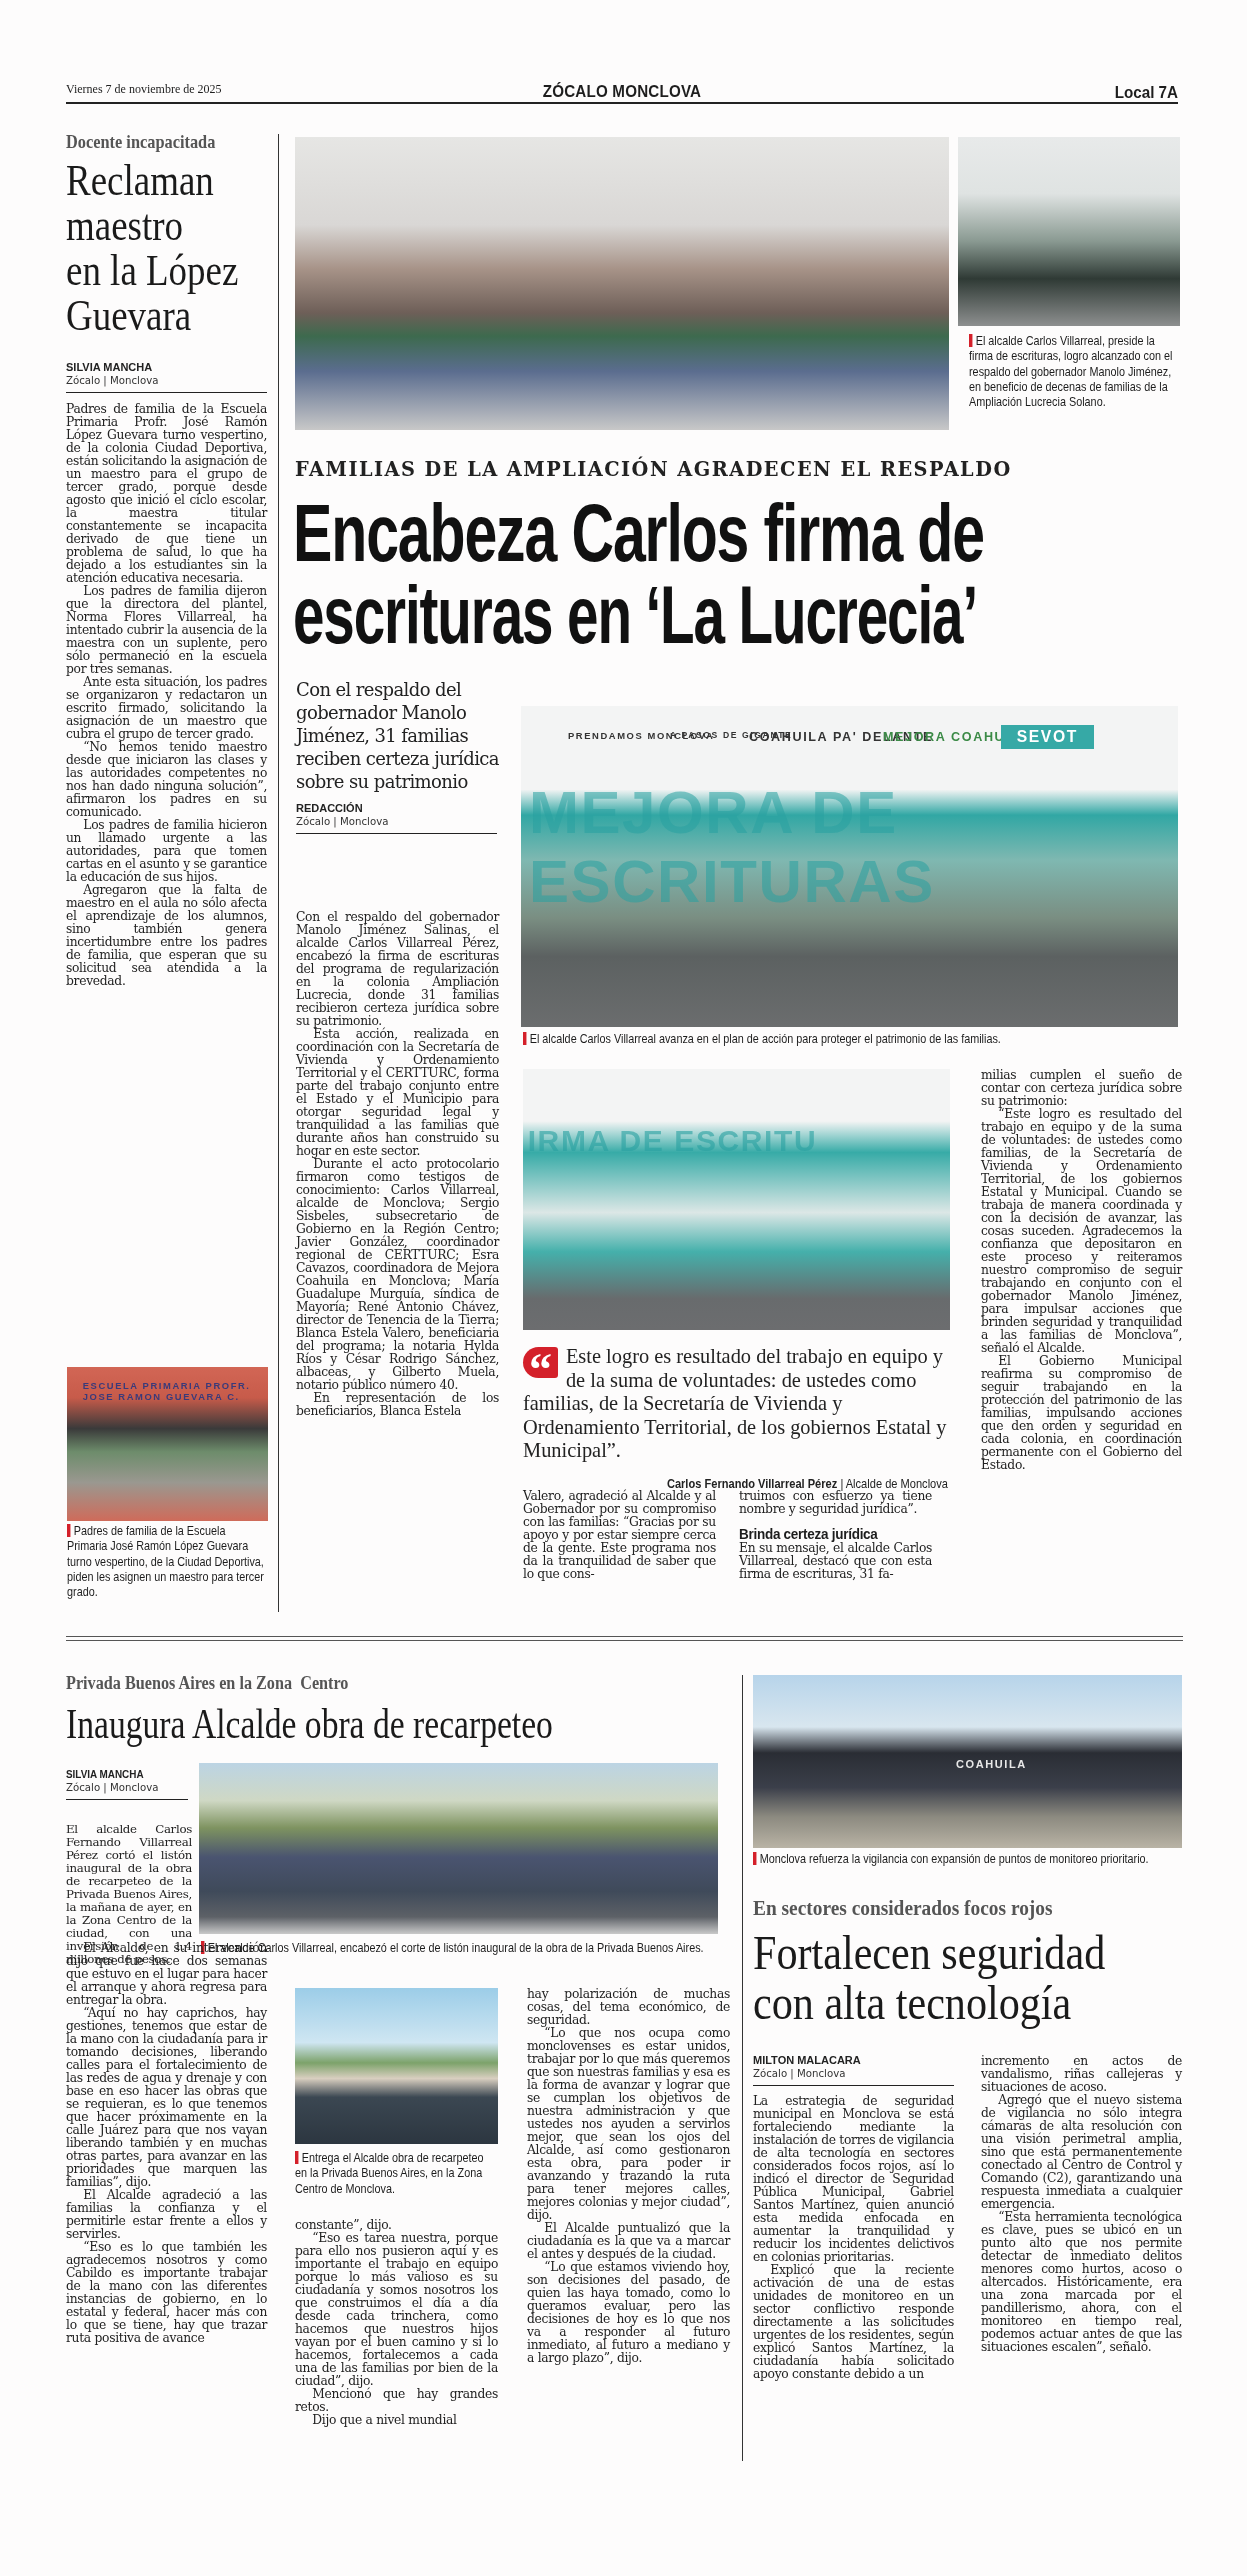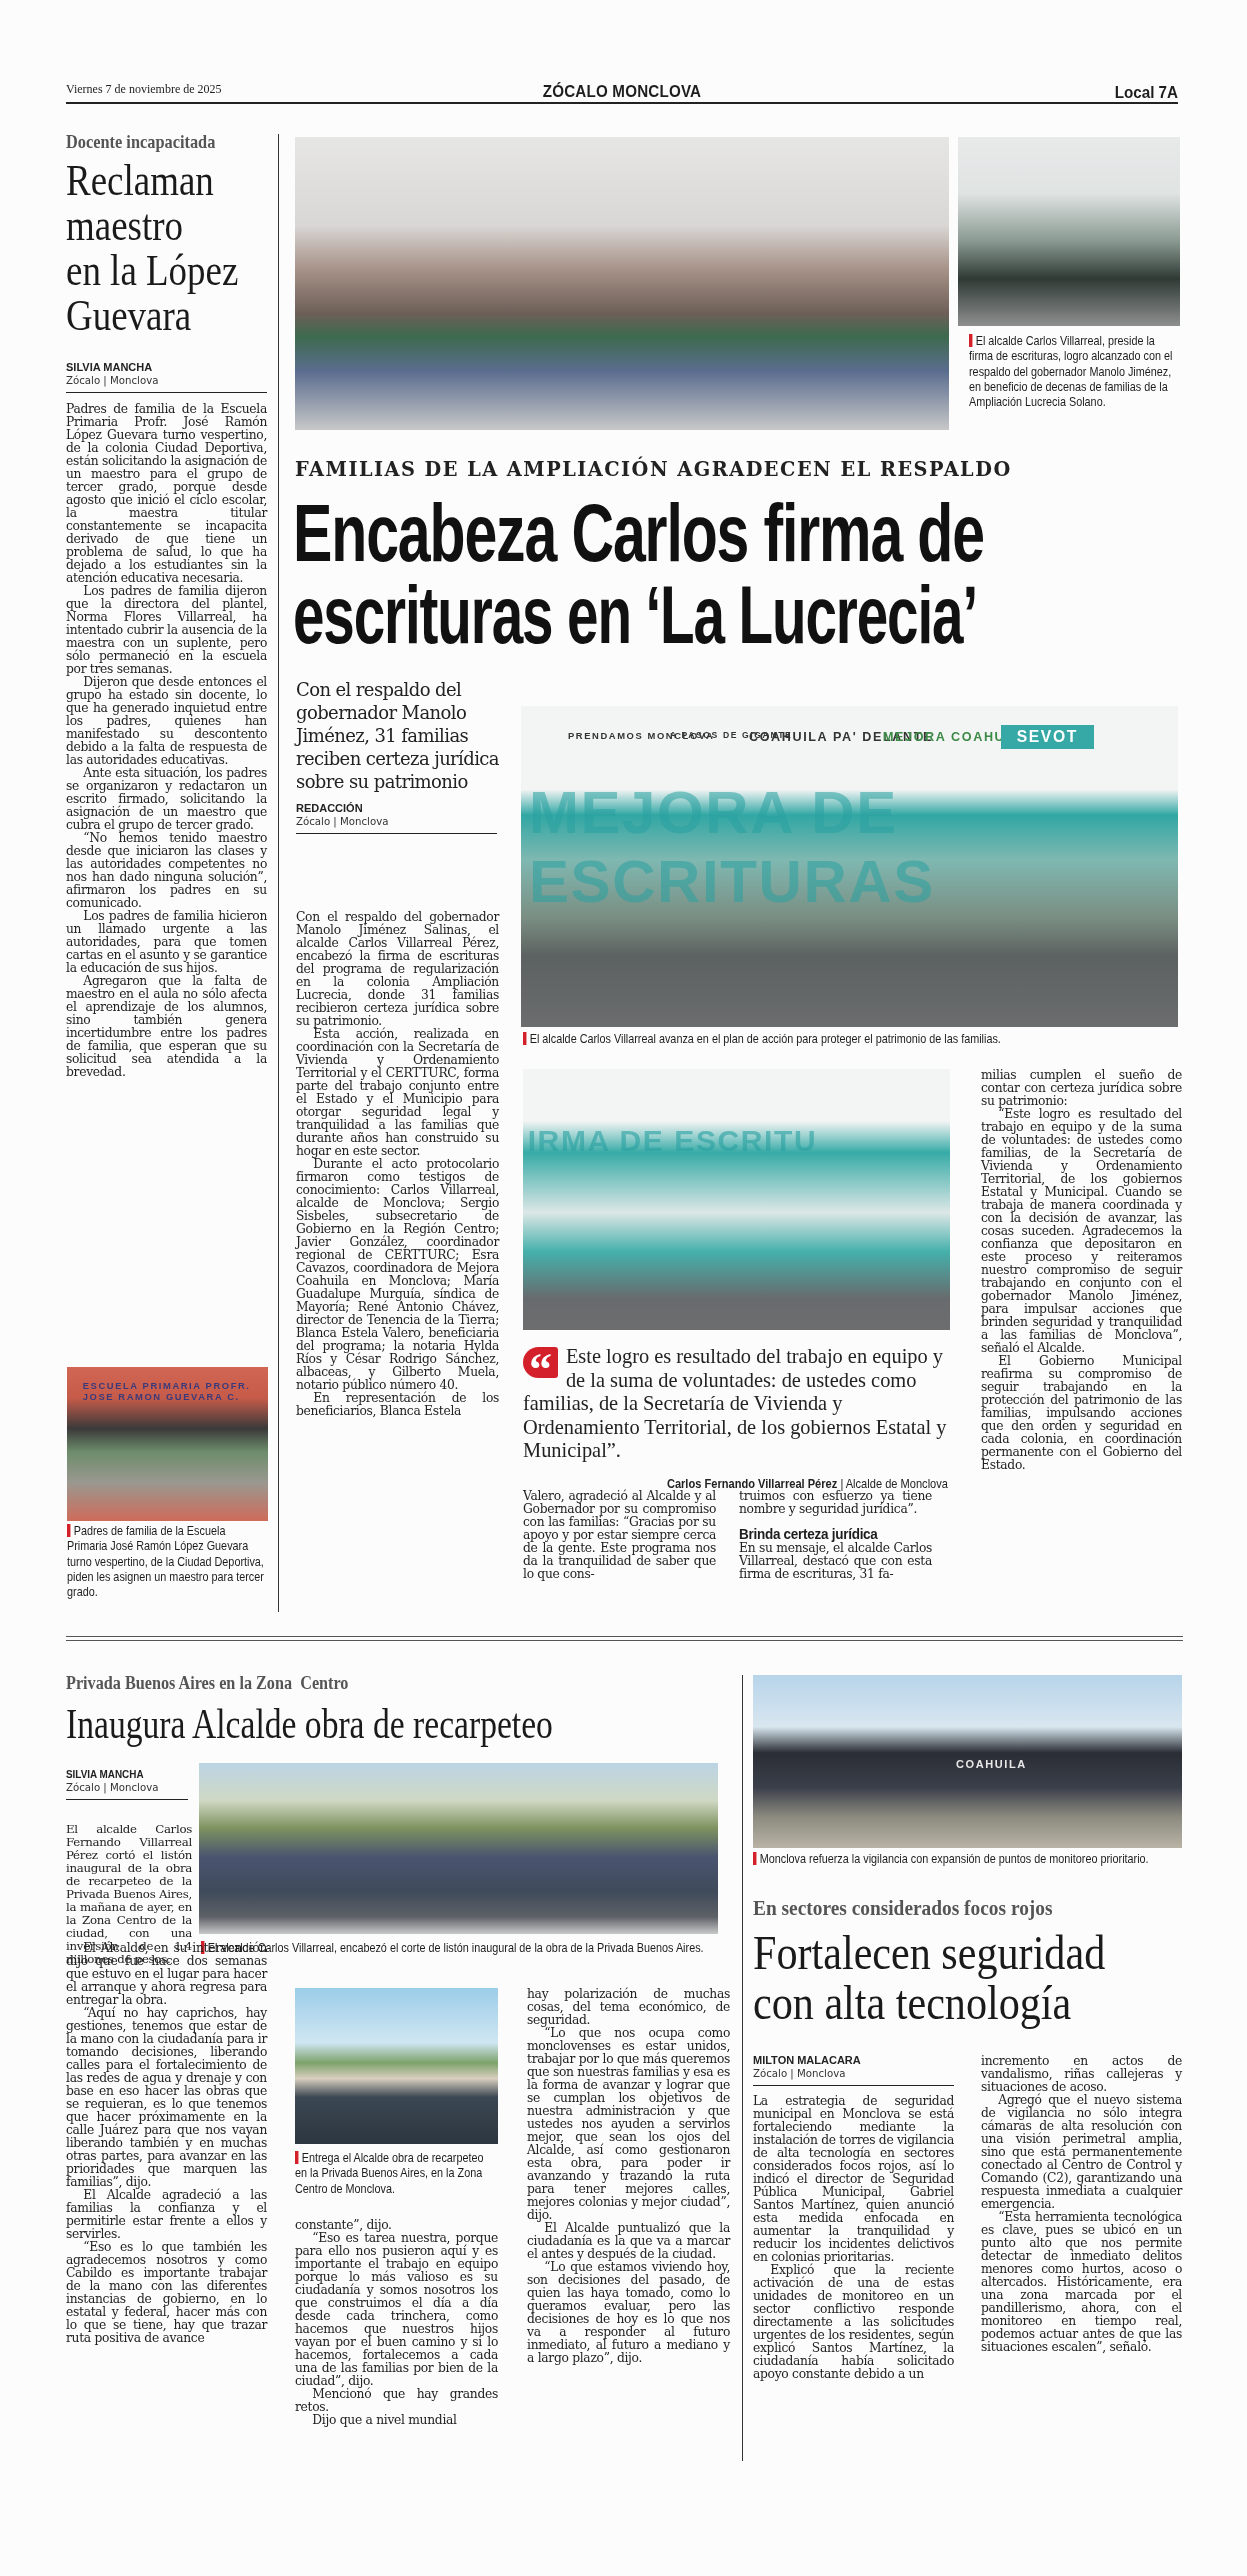--- a/index.html
+++ b/index.html
@@ -64,21 +64,20 @@
     <div>Guevara</div>
   </div>
   <div style="margin-top:23.6px;">
     <div class="byline-name">SILVIA MANCHA</div>
     <div class="byline-place">Zócalo | Monclova</div>
     <div class="byline-rule" style="width:201px;"></div>
   </div>
   <div class="body" style="margin-top:9.4px; width:201px;">
     <p class="first">Padres de familia de la Escuela Primaria Profr. José Ramón López Guevara turno vespertino, de la colonia Ciudad Deportiva, están solicitando la asignación de un maestro para el grupo de tercer grado, porque desde agosto que inició el ciclo escolar, la maestra titular constantemente se incapacita derivado de que tiene un problema de salud, lo que ha dejado a los estudiantes sin la atención educativa necesaria.</p>
     <p>Los padres de familia dijeron que la directora del plantel, Norma Flores Villarreal, ha intentado cubrir la ausencia de la maestra con un suplente, pero sólo permaneció en la escuela por tres semanas.</p>
-    <p>Dijeron que desde entonces el grupo ha estado sin docente, lo que ha generado inquietud entre los padres, quienes han manifestado su descontento debido a la falta de respuesta de las autoridades educativas.</p>
     <p>Ante esta situación, los padres se organizaron y redactaron un escrito firmado, solicitando la asignación de un maestro que cubra el grupo de tercer grado.</p>
     <p>“No hemos tenido maestro desde que iniciaron las clases y las autoridades competentes no nos han dado ninguna solución”, afirmaron los padres en su comunicado.</p>
     <p>Los padres de familia hicieron un llamado urgente a las autoridades, para que tomen cartas en el asunto y se garantice la educación de sus hijos.</p>
     <p>Agregaron que la falta de maestro en el aula no sólo afecta el aprendizaje de los alumnos, sino también genera incertidumbre entre los padres de familia, que esperan que su solicitud sea atendida a la brevedad.</p>
   </div>
 </div>
 
 <div class="photo ph-school" style="left:67px; top:1367px; width:201px; height:154px;">
   <span class="ph-sign-label" style="left:15.7px; top:12.6px; font-size:9.4px; color:#3a3a7a;">ESCUELA PRIMARIA PROFR. JOSE RAMON GUEVARA C.</span>
 </div>

